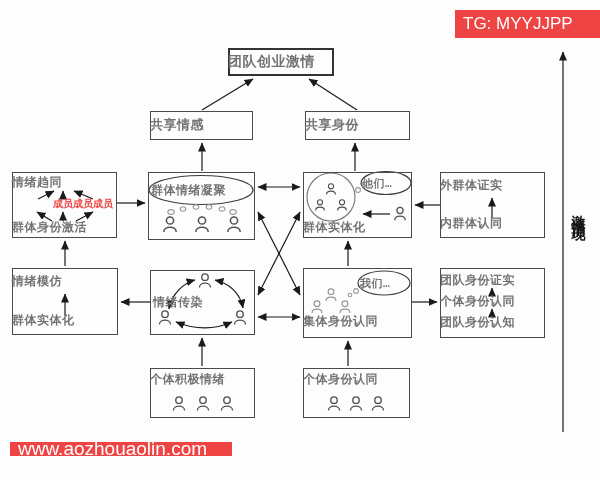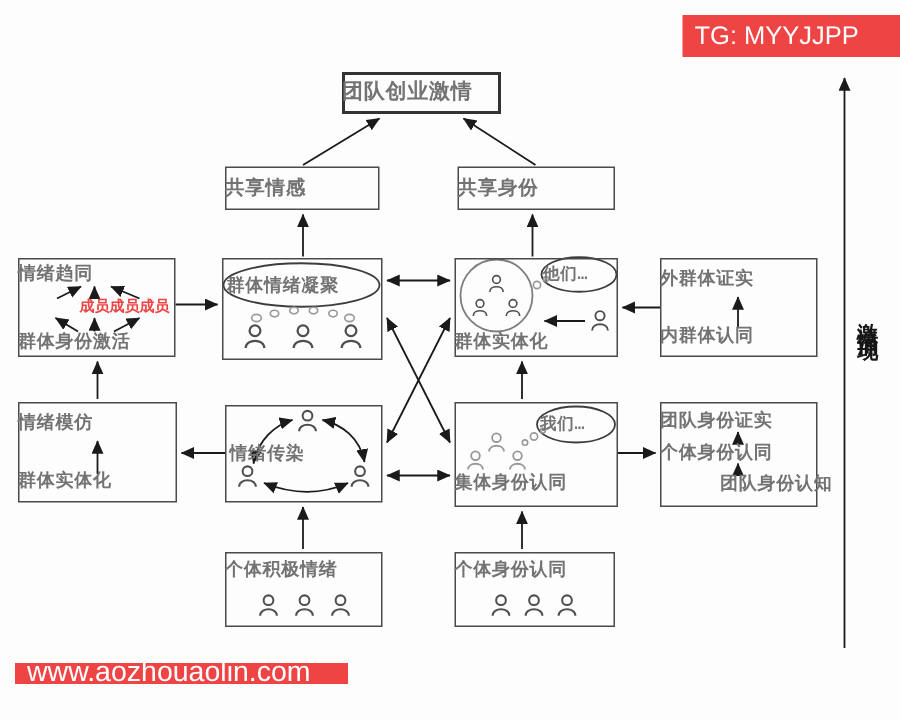--- a/index.html
+++ b/index.html
@@ -246,21 +246,21 @@
   <div class="lbl small" style="left:440px;top:216px;width:105px;">内群体认同</div>
   <div class="lbl small" style="left:12px;top:313px;width:106px;">群体实体化</div>
 
   <div class="lbl small" style="left:153px;top:295px;width:100px;">情绪传染</div>
 
   <div class="lbl small" style="left:303px;top:314px;width:109px;">集体身份认同</div>
   <div class="lbl xsmall" style="left:360px;top:276px;width:48px;">我们…</div>
 
   <div class="lbl small" style="left:440px;top:273px;width:105px;">团队身份证实</div>
   <div class="lbl small" style="left:440px;top:294px;width:105px;">个体身份认同</div>
-  <div class="lbl small" style="left:460px;top:315px;width:105px;padding-left:20px;">团队身份认知</div>
+  <div class="lbl small" style="left:440px;top:315px;width:105px;">团队身份认知</div>
 
   <div class="lbl small" style="left:150px;top:372px;width:117px;">个体积极情绪</div>
   <div class="lbl small" style="left:303px;top:372px;width:107px;">个体身份认同</div>
 
   <div class="vertical-label" style="left:570px;top:204px;">激情涌现</div>
 
   <div id="wm-top" class="watermark">TG: MYYJJPP</div>
   <div id="wm-bottom" class="watermark">www.aozhouaolin.com</div>
 
 </div>

